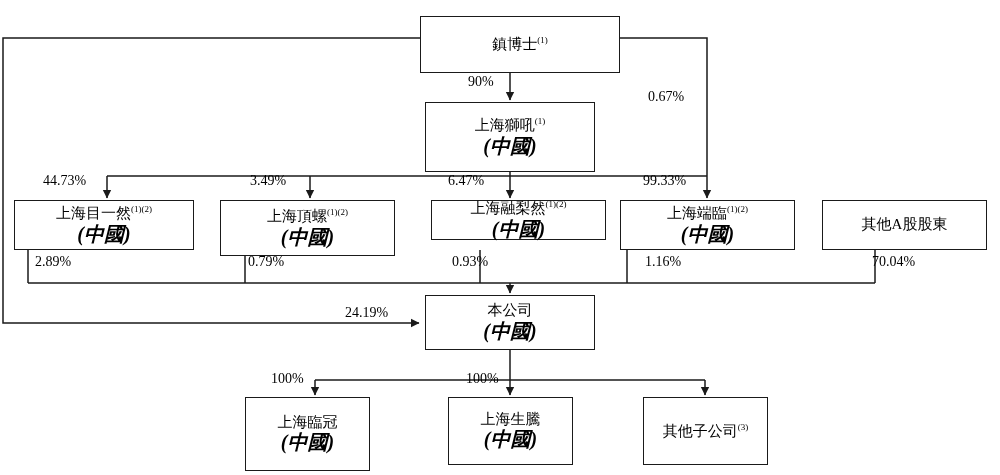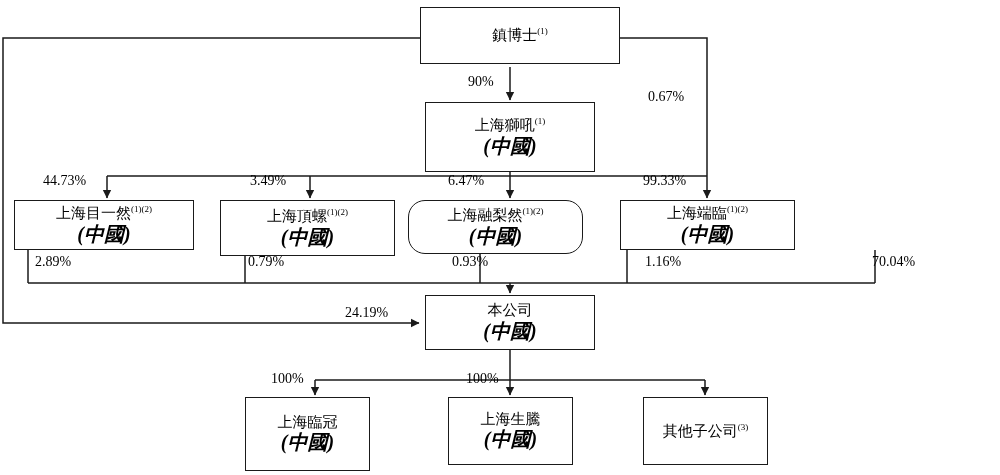--- a/index.html
+++ b/index.html
@@ -52,49 +52,52 @@
       <path d="M510,283 L510,293" marker-end="url(#ar)"></path>
 
       <path d="M510,350 L510,380"></path>
       <path d="M315,380 L705,380"></path>
       <path d="M315,380 L315,395" marker-end="url(#ar)"></path>
       <path d="M510,380 L510,395" marker-end="url(#ar)"></path>
       <path d="M705,380 L705,395" marker-end="url(#ar)"></path>
     </g>
   </svg>
 
-  <div class="node" style="left:420px;top:7px;width:200px;height:57px;justify-content:center;">
+  <div class="node" style="left:420px;top:16px;width:200px;height:57px;justify-content:center;">
     <div class="n-name"><span>鎮博士</span><sup>(1)</sup></div>
   </div>
 
   <div class="node" style="left:425px;top:102px;width:170px;height:70px;">
     <div class="n-name"><span>上海獅吼</span><sup>(1)</sup></div>
     <div class="n-sub">(中國)</div>
   </div>
 
   <div class="node" style="left:14px;top:200px;width:180px;height:50px;">
     <div class="n-name"><span>上海目一然</span><sup>(1)(2)</sup></div>
     <div class="n-sub">(中國)</div>
   </div>
 
   <div class="node" style="left:220px;top:200px;width:175px;height:56px;">
     <div class="n-name"><span>上海頂螺</span><sup>(1)(2)</sup></div>
     <div class="n-sub">(中國)</div>
   </div>
 
-  <div class="node" style="left:408px;top:200px;width:175px;height:54px;border-radius:17px;">
+  <div class="node" style="left:431px;top:200px;width:175px;height:40px;">
     <div class="n-name"><span>上海融梨然</span><sup>(1)(2)</sup></div>
     <div class="n-sub">(中國)</div>
   </div>
 
   <div class="node" style="left:620px;top:200px;width:175px;height:50px;">
     <div class="n-name"><span>上海端臨</span><sup>(1)(2)</sup></div>
     <div class="n-sub">(中國)</div>
   </div>
 
+  <div class="node" style="left:822px;top:200px;width:165px;height:50px;">
+    <div class="n-name">其他A股股東</div>
+  </div>
 
   <div class="node" style="left:425px;top:295px;width:170px;height:55px;">
     <div class="n-name">本公司</div>
     <div class="n-sub">(中國)</div>
   </div>
 
   <div class="node" style="left:245px;top:397px;width:125px;height:74px;">
     <div class="n-name">上海臨冠</div>
     <div class="n-sub">(中國)</div>
   </div>

